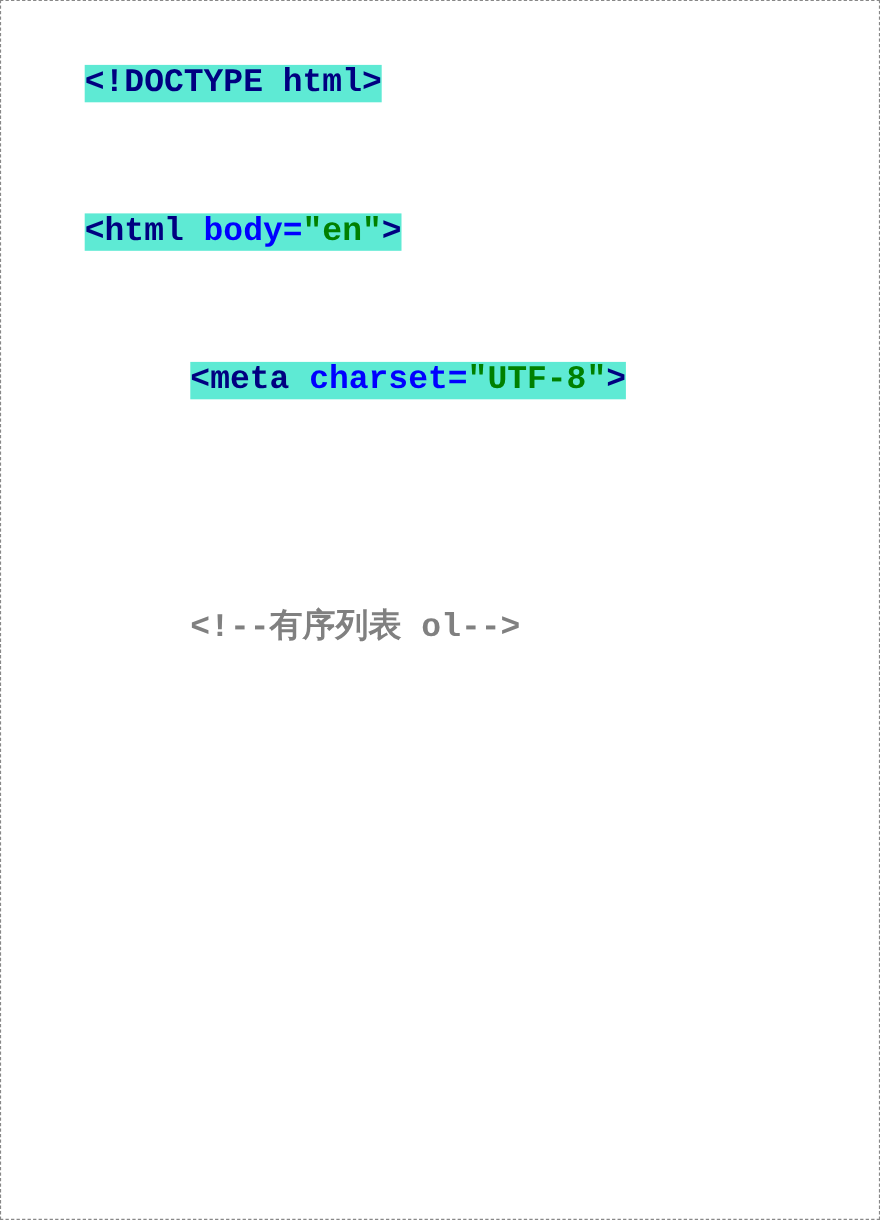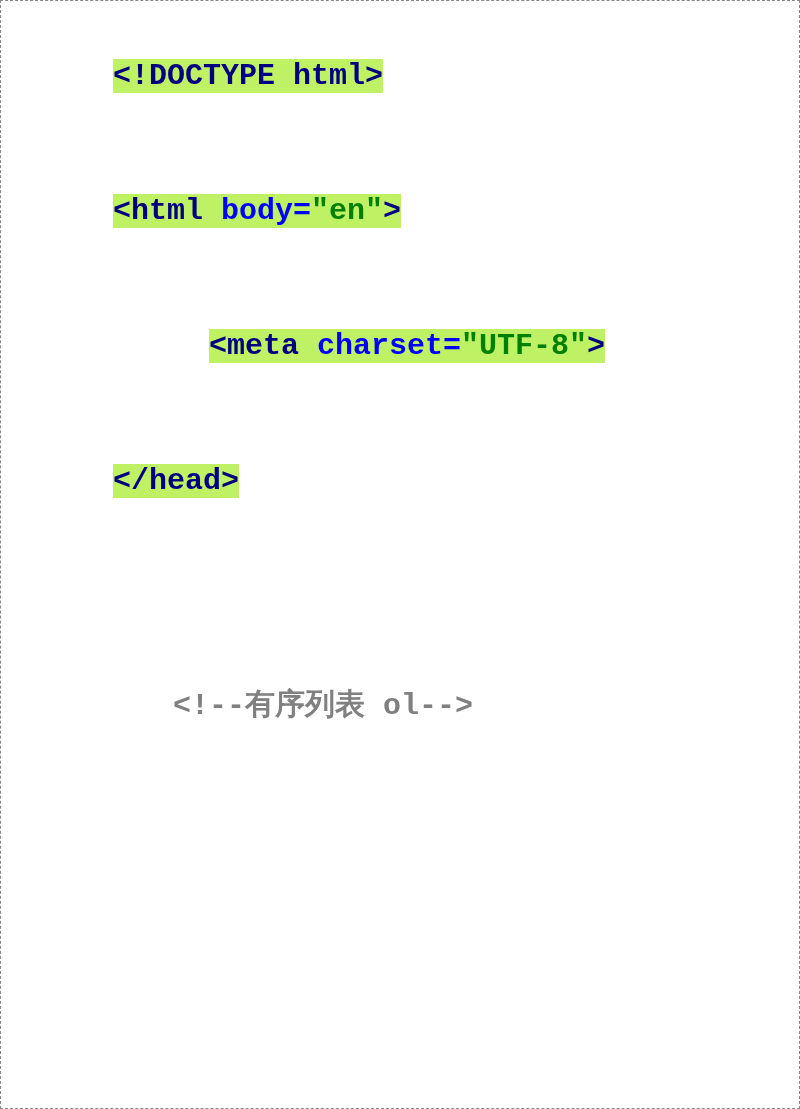--- a/index.html
+++ b/index.html
@@ -19,44 +19,41 @@
   .line { white-space: pre; position: relative; }
   .indent1 { padding-left: 96px; }
   .indent0 { padding-left: 0px; }
   .indent-half { padding-left: 96px; }
   .tag { color: #000080; }
   .attr { color: #0000ff; }
   .str { color: #008000; }
   .cmt { color: #808080; font-style: normal; }
   .txt { color: #000000; font-weight: normal; }
   .blank-line2 { height: 90px; }
-  .hl { background: #bef264; margin-left: 36px; }
+  .hl { background: #5eead4; }
 </style>
 </head>
 <body>
 
 <div class="code-container">
 
   <div class="line indent0">
     <span class="hl"><span class="tag">&lt;!DOCTYPE </span><span class="tag">html</span><span class="tag">&gt;</span></span>
   </div>
 
   <div class="line indent0">
     <span class="hl"><span class="tag">&lt;</span><span class="tag">html </span><span class="attr">body=</span><span class="str">"en"</span><span class="tag">&gt;</span></span>
   </div>
 
 
   <div class="line indent1">
     <span class="hl"><span class="tag">&lt;</span><span class="tag">meta </span><span class="attr">charset=</span><span class="str">"UTF-8"</span><span class="tag">&gt;</span></span>
   </div>
 
 
-  <div class="line indent0">
-    <span class="hl tag">&lt;/head&gt;</span>
-  </div>
 
 
   <div class="blank-line2"></div>
 
   <div class="line indent-half">
     <span class="cmt">&lt;!--有序列表 ol--&gt;</span>
   </div>
 
 </div>
 

